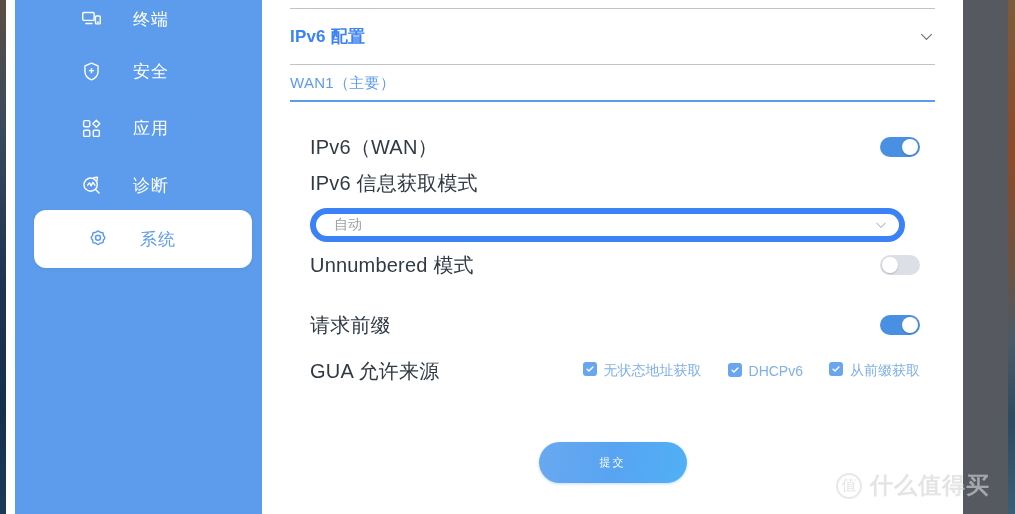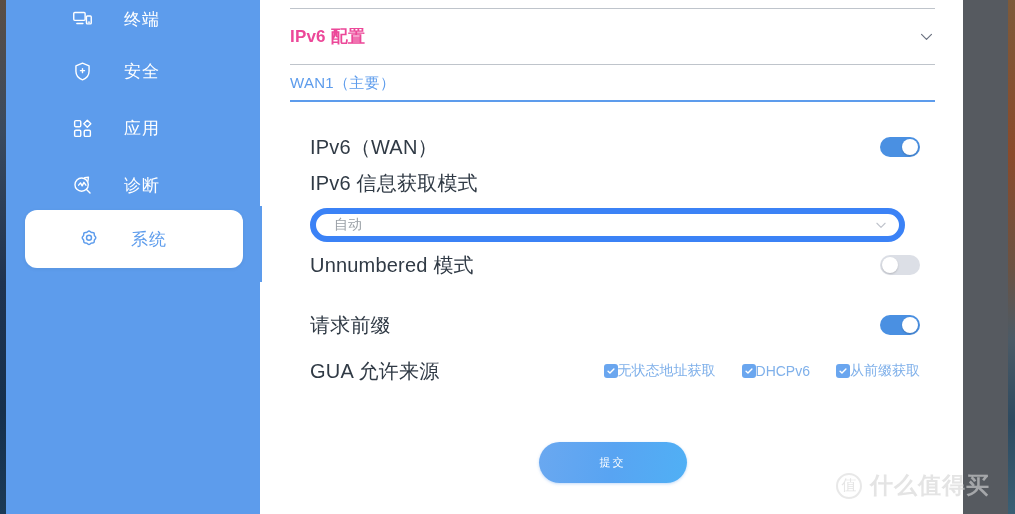--- a/index.html
+++ b/index.html
@@ -18,21 +18,21 @@
 
   
   .edge-strip-left {
     position: absolute; left: 0; top: 0;
     width: 6px; height: 514px;
     background: linear-gradient(180deg,#5b4e44 0%, #3a4a5e 25%, #1f3350 55%, #16304c 80%, #1b3a56 100%);
   }
 
   
   .sidebar {
-    position: absolute; left: 6px; top: 0;
+    position: absolute; left: 15px; top: 0;
     width: 254px; height: 514px;
     background: #5d9cec;
   }
   .nav-item {
     position: absolute;
     left: 0; width: 256px; height: 54px;
     display: flex; align-items: center;
   }
   .nav-icon {
     width: 40px; height: 40px;
@@ -89,21 +89,21 @@
   .rule-top {
     position: absolute; left: 28px; top: 8px;
     width: 645px; height: 1px; background: #bfc4cb;
   }
   .panel-head {
     position: absolute; left: 28px; top: 9px;
     width: 645px; height: 55px;
     display: flex; align-items: center; justify-content: space-between;
   }
   .panel-title {
-    font-size: 17px; font-weight: bold; color: #ec4899;
+    font-size: 17px; font-weight: bold; color: #3b82f6;
     letter-spacing: 0.2px;
   }
   .chev {
     width: 18px; height: 18px;
     display: flex; align-items: center; justify-content: center;
     color: #6b7280;
   }
   .rule-mid {
     position: absolute; left: 28px; top: 64px;
     width: 645px; height: 1px; background: #bfc4cb;
@@ -171,21 +171,21 @@
     width: 16px; height: 16px;
     color: #c0c4cc;
     display: flex; align-items: center; justify-content: center;
   }
 
   
   .cb-group {
     display: flex; align-items: center; gap: 26px;
   }
   .cb {
-    display: flex; align-items: center; 
+    display: flex; align-items: flex-start; gap: 7px;
   }
   .cb-box {
     width: 14px; height: 14px;
     border-radius: 3px;
     background: #6aa6ef;
     display: flex; align-items: center; justify-content: center;
     flex: none;
   }
   .cb-box svg { display: block; }
   .cb-label { font-size: 14px; color: #7fb0ea; white-space: nowrap; }

